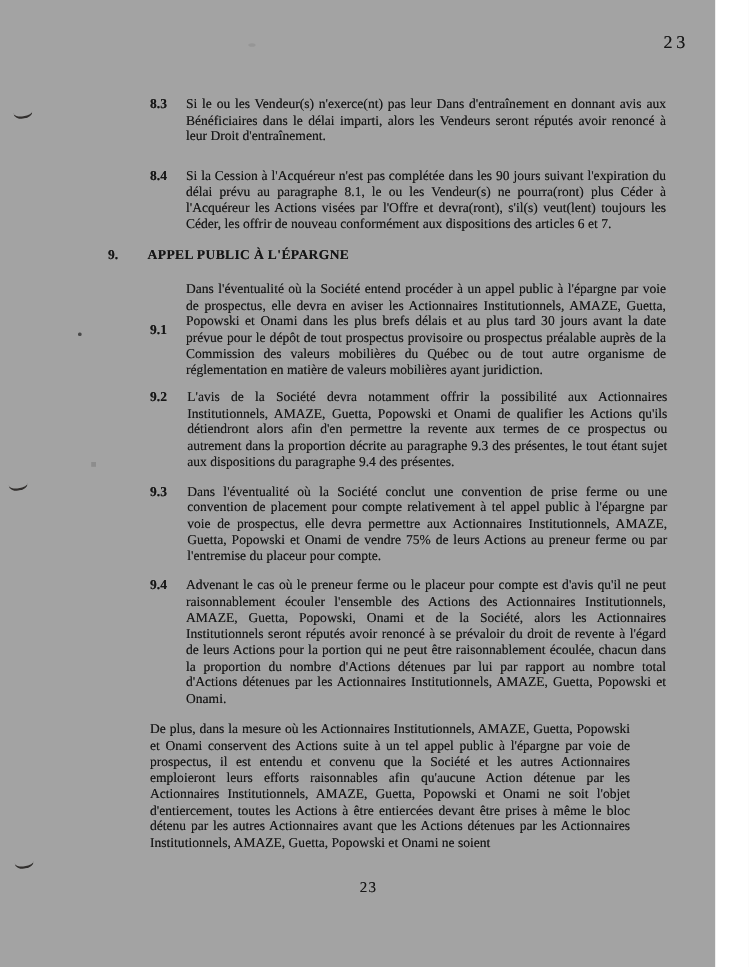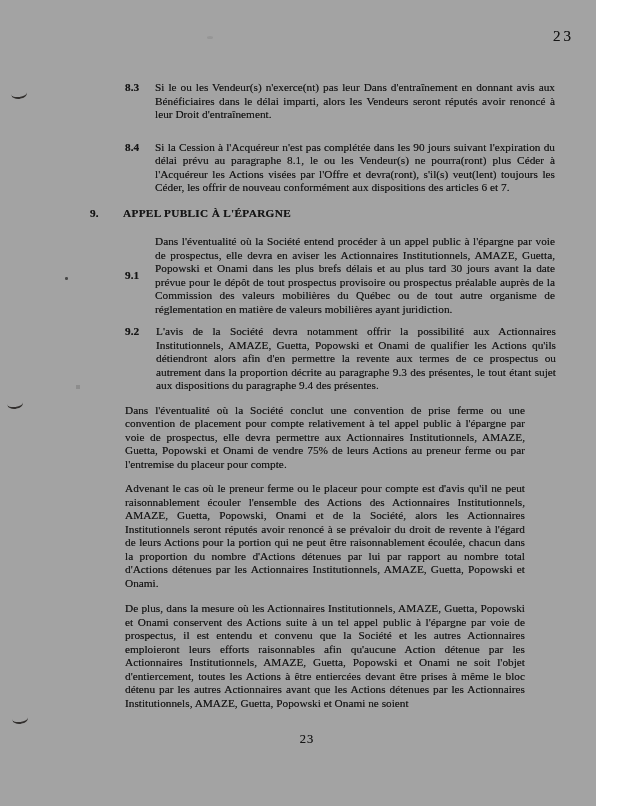--- a/index.html
+++ b/index.html
@@ -130,24 +130,26 @@
       <span class="num">9.1</span>
       <span class="txt">Dans l'éventualité où la Société entend procéder à un appel public à l'épargne par voie de prospectus, elle devra en aviser les Actionnaires Institutionnels, AMAZE, Guetta, Popowski et Onami dans les plus brefs délais et au plus tard 30 jours avant la date prévue pour le dépôt de tout prospectus provisoire ou prospectus préalable auprès de la Commission des valeurs mobilières du Québec ou de tout autre organisme de réglementation en matière de valeurs mobilières ayant juridiction.</span>
     </div>
 
     <div class="clause mb-11">
       <span class="num">9.2</span>
       <span class="txt">L'avis de la Société devra notamment offrir la possibilité aux Actionnaires Institutionnels, AMAZE, Guetta, Popowski et Onami de qualifier les Actions qu'ils détiendront alors afin d'en permettre la revente aux termes de ce prospectus ou autrement dans la proportion décrite au paragraphe 9.3 des présentes, le tout étant sujet aux dispositions du paragraphe 9.4 des présentes.</span>
     </div>
 
     <div class="clause mb-11">
+      <span class="num">9.3</span>
       <span class="txt">Dans l'éventualité où la Société conclut une convention de prise ferme ou une convention de placement pour compte relativement à tel appel public à l'épargne par voie de prospectus, elle devra permettre aux Actionnaires Institutionnels, AMAZE, Guetta, Popowski et Onami de vendre 75% de leurs Actions au preneur ferme ou par l'entremise du placeur pour compte.</span>
     </div>
 
     <div class="clause mb-12">
+      <span class="num">9.4</span>
       <span class="txt">Advenant le cas où le preneur ferme ou le placeur pour compte est d'avis qu'il ne peut raisonnablement écouler l'ensemble des Actions des Actionnaires Institutionnels, AMAZE, Guetta, Popowski, Onami et de la Société, alors les Actionnaires Institutionnels seront réputés avoir renoncé à se prévaloir du droit de revente à l'égard de leurs Actions pour la portion qui ne peut être raisonnablement écoulée, chacun dans la proportion du nombre d'Actions détenues par lui par rapport au nombre total d'Actions détenues par les Actionnaires Institutionnels, AMAZE, Guetta, Popowski et Onami.</span>
     </div>
 
     <div class="clause">
       <span class="txt">De plus, dans la mesure où les Actionnaires Institutionnels, AMAZE, Guetta, Popowski et Onami conservent des Actions suite à un tel appel public à l'épargne par voie de prospectus, il est entendu et convenu que la Société et les autres Actionnaires emploieront leurs efforts raisonnables afin qu'aucune Action détenue par les Actionnaires Institutionnels, AMAZE, Guetta, Popowski et Onami ne soit l'objet d'entiercement, toutes les Actions à être entiercées devant être prises à même le bloc détenu par les autres Actionnaires avant que les Actions détenues par les Actionnaires Institutionnels, AMAZE, Guetta, Popowski et Onami ne soient</span>
     </div>
 
   </div>
 
   <span class="pgnum pgnum-bottom">23</span>

